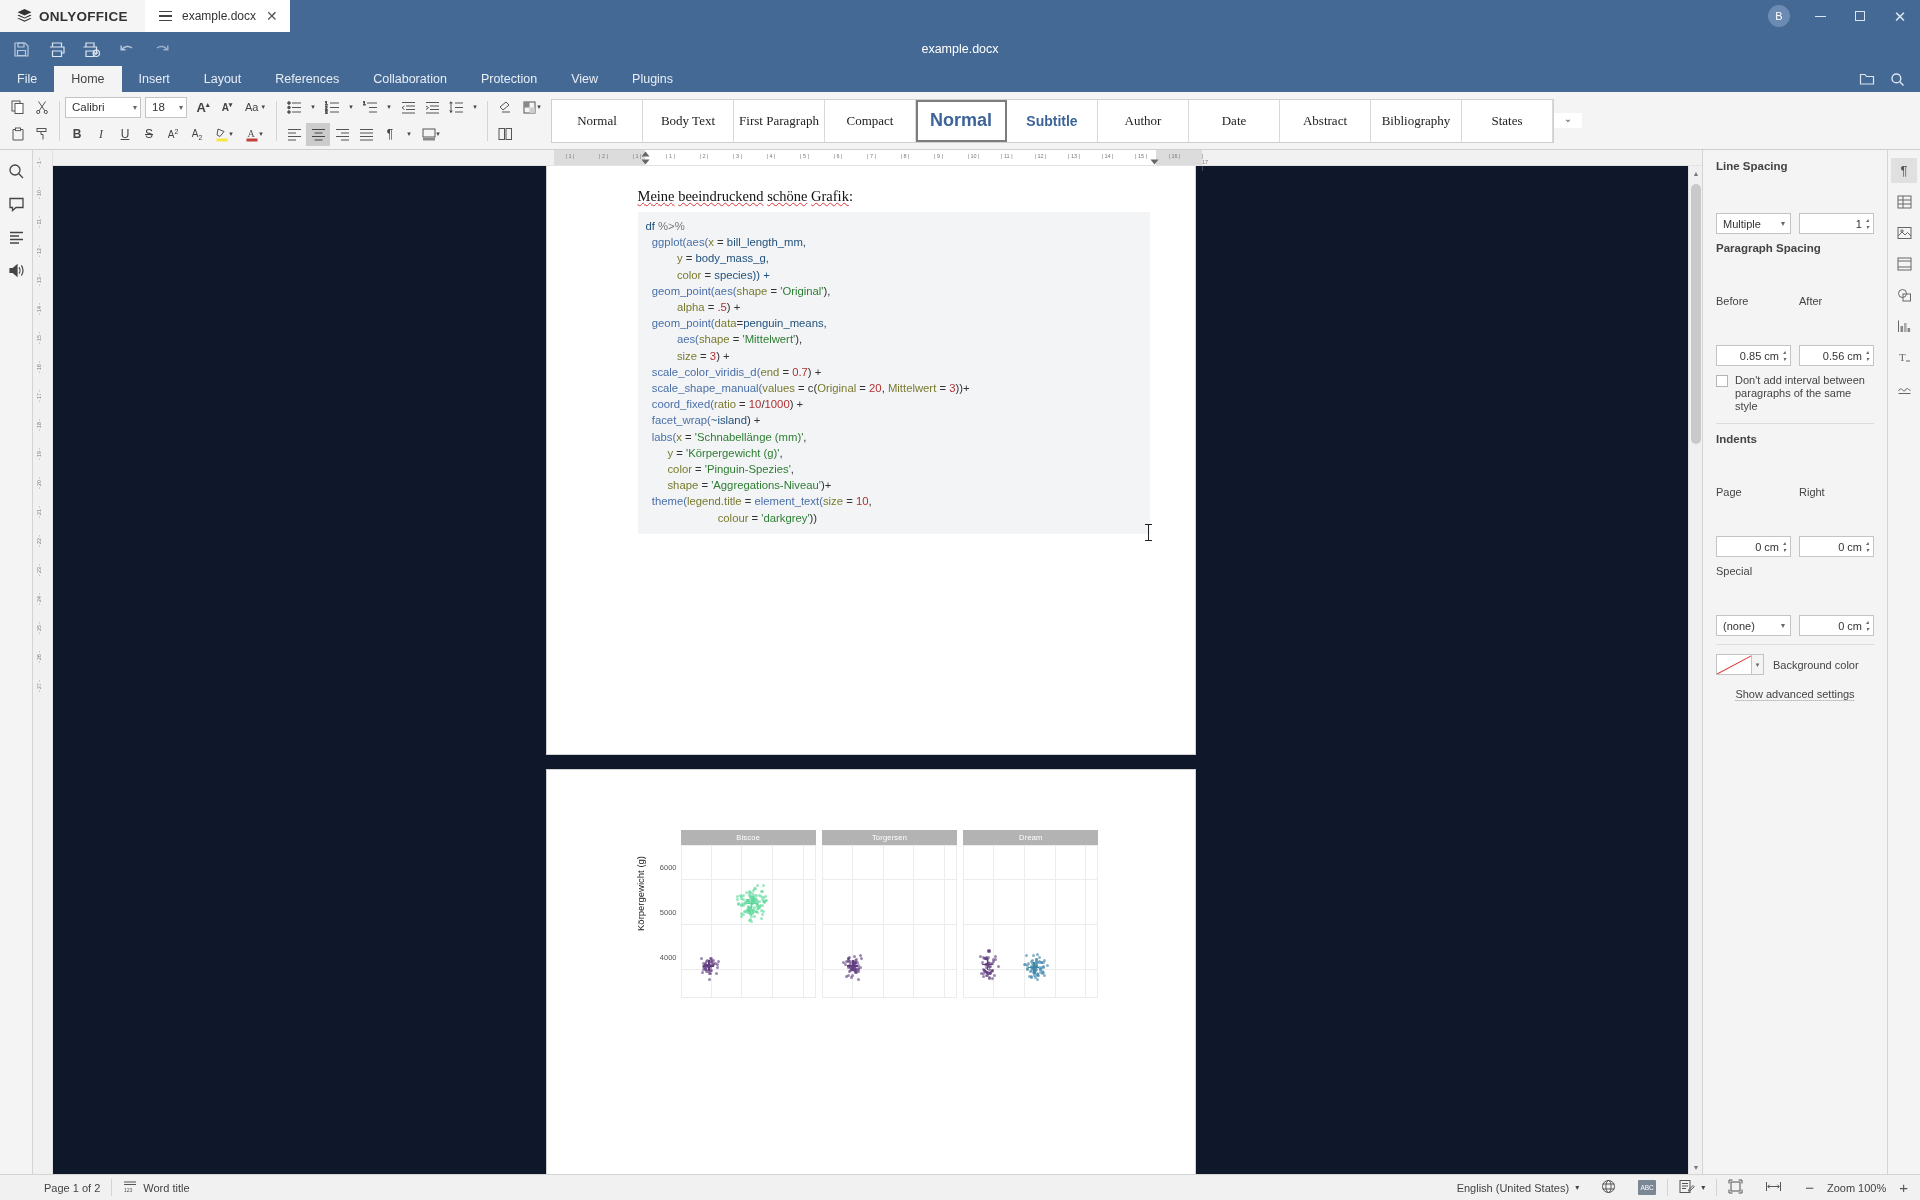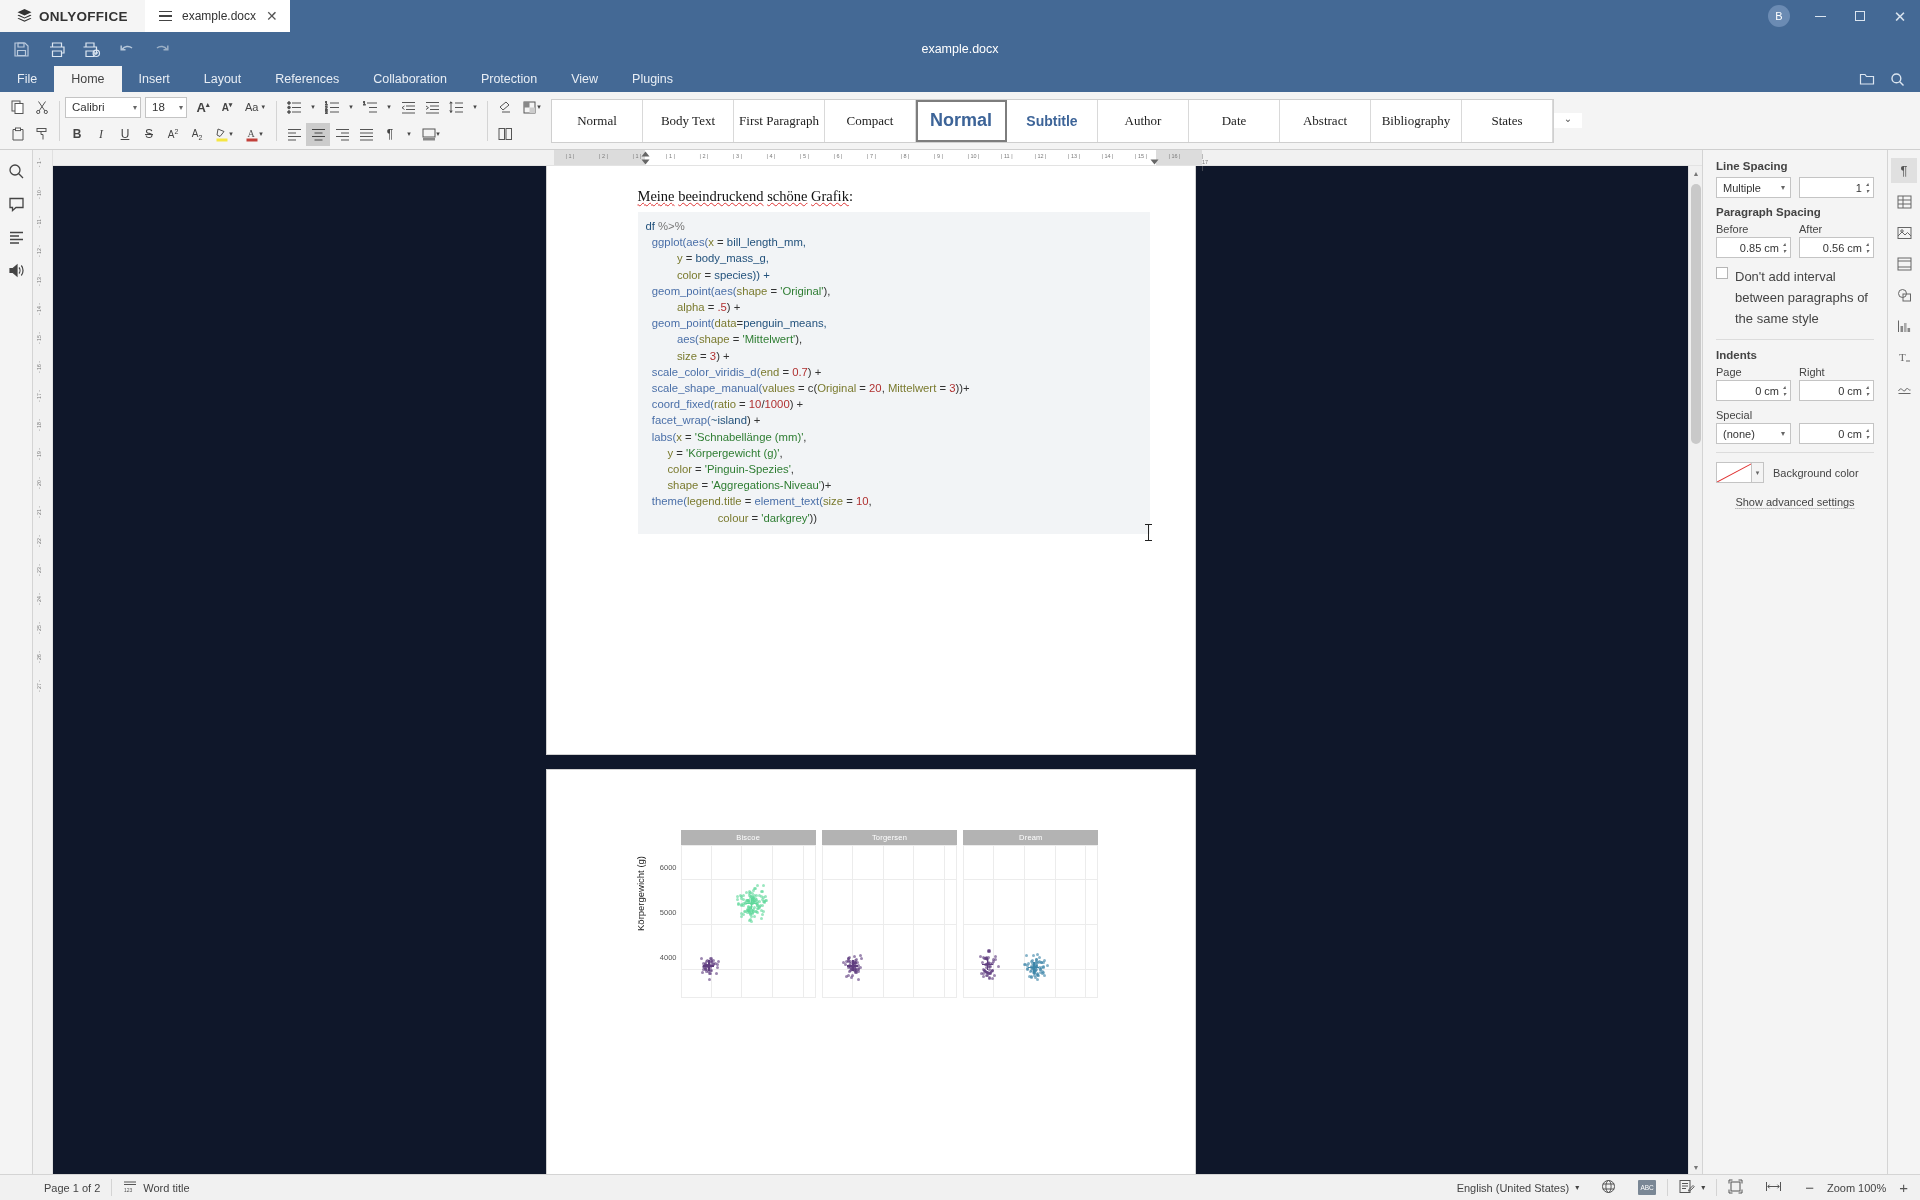--- a/index.html
+++ b/index.html
@@ -263,34 +263,34 @@
   
   .rightpanel {
     width: 185px; background: #f4f4f4; border-left: 1px solid #d4d4d4;
     padding: 10px 13px 0 13px; position: relative;
   }
   .rp-h {
     font-size: 11.5px; font-weight: bold; color: #444; margin-bottom: 5px;
   }
   .rp-lbl { font-size: 11px; color: #444; }
   .rp-row { display: flex; gap: 8px; margin-bottom: 8px; }
-  .rp-half { width: 88px; }
+  .rp-half { width: 88px; margin-top: 36px; }
   .rp-field {
     height: 21px; background: #fff; border: 1px solid #c4c4c4;
     display: flex; align-items: center; padding: 0 2px 0 6px;
     font-size: 11px; color: #333;
   }
   .rp-field .val { flex: 1; }
   .rp-field .val.r { text-align: right; padding-right: 4px; }
   .rp-field .dd { font-size: 8px; color: #666; padding: 0 3px; }
   .spin { display: flex; flex-direction: column; gap: 1px; padding-right: 2px;}
   .spin i { font-size: 6px; line-height: 6px; color: #666; }
   .rp-check { display: flex; gap: 7px; margin: 2px 0 10px 0; }
   .cbox { width: 12px; height: 12px; background: #fff; border: 1px solid #b5b5b5; flex: none; margin-top:1px;}
-  .cbox-txt { font-size: 13px; color: #444; line-height: 21px; }
+  .cbox-txt { font-size: 11px; color: #444; line-height: 13px; }
   .rp-div { height: 1px; background: #dcdcdc; margin: 8px 0 9px 0; }
   .bgrow { display: flex; align-items: center; gap: 9px; }
   .bgswatch {
     width: 36px; height: 21px; background: #fff; border: 1px solid #c4c4c4;
     position: relative; overflow: hidden;
   }
   .bgswatch .slash {
     position: absolute; left: -4px; top: 9px; width: 44px; height: 1.3px;
     background: #e03131; transform: rotate(-28deg);
   }

